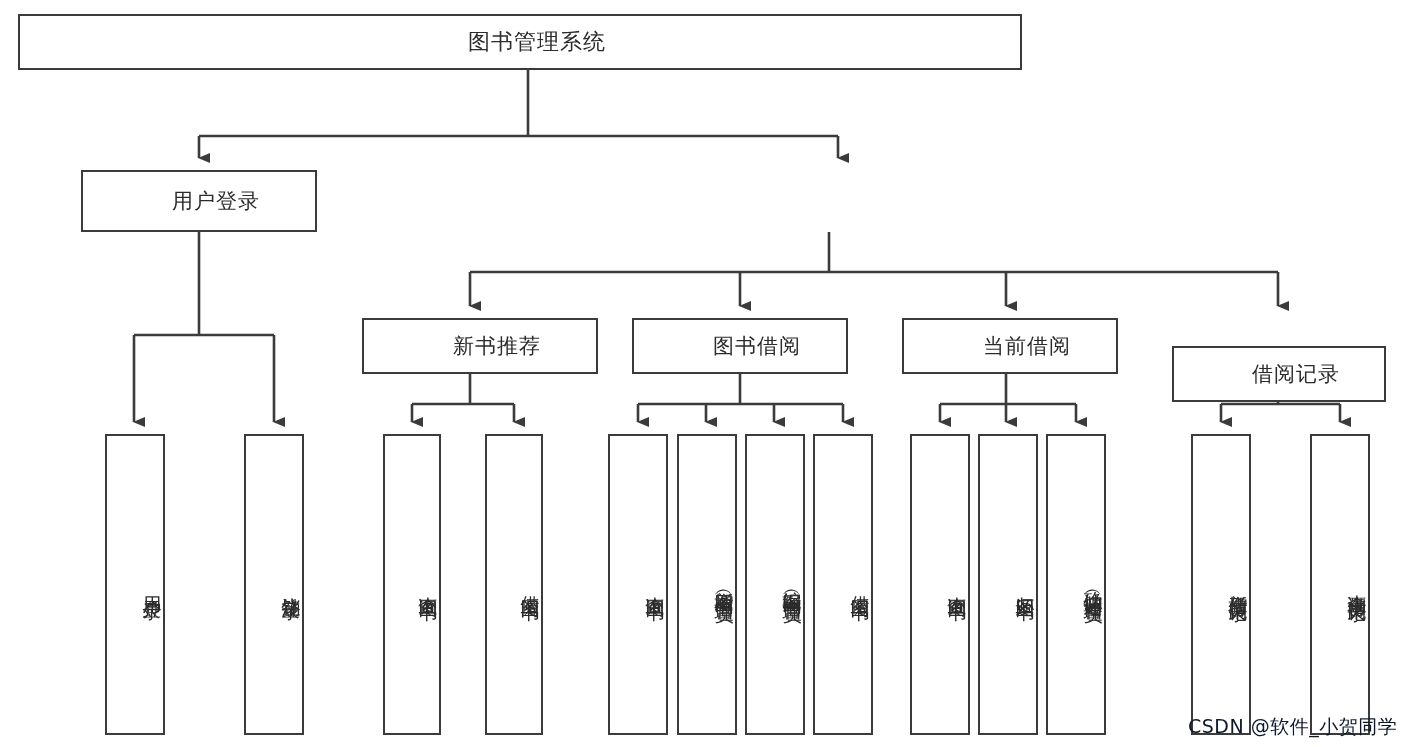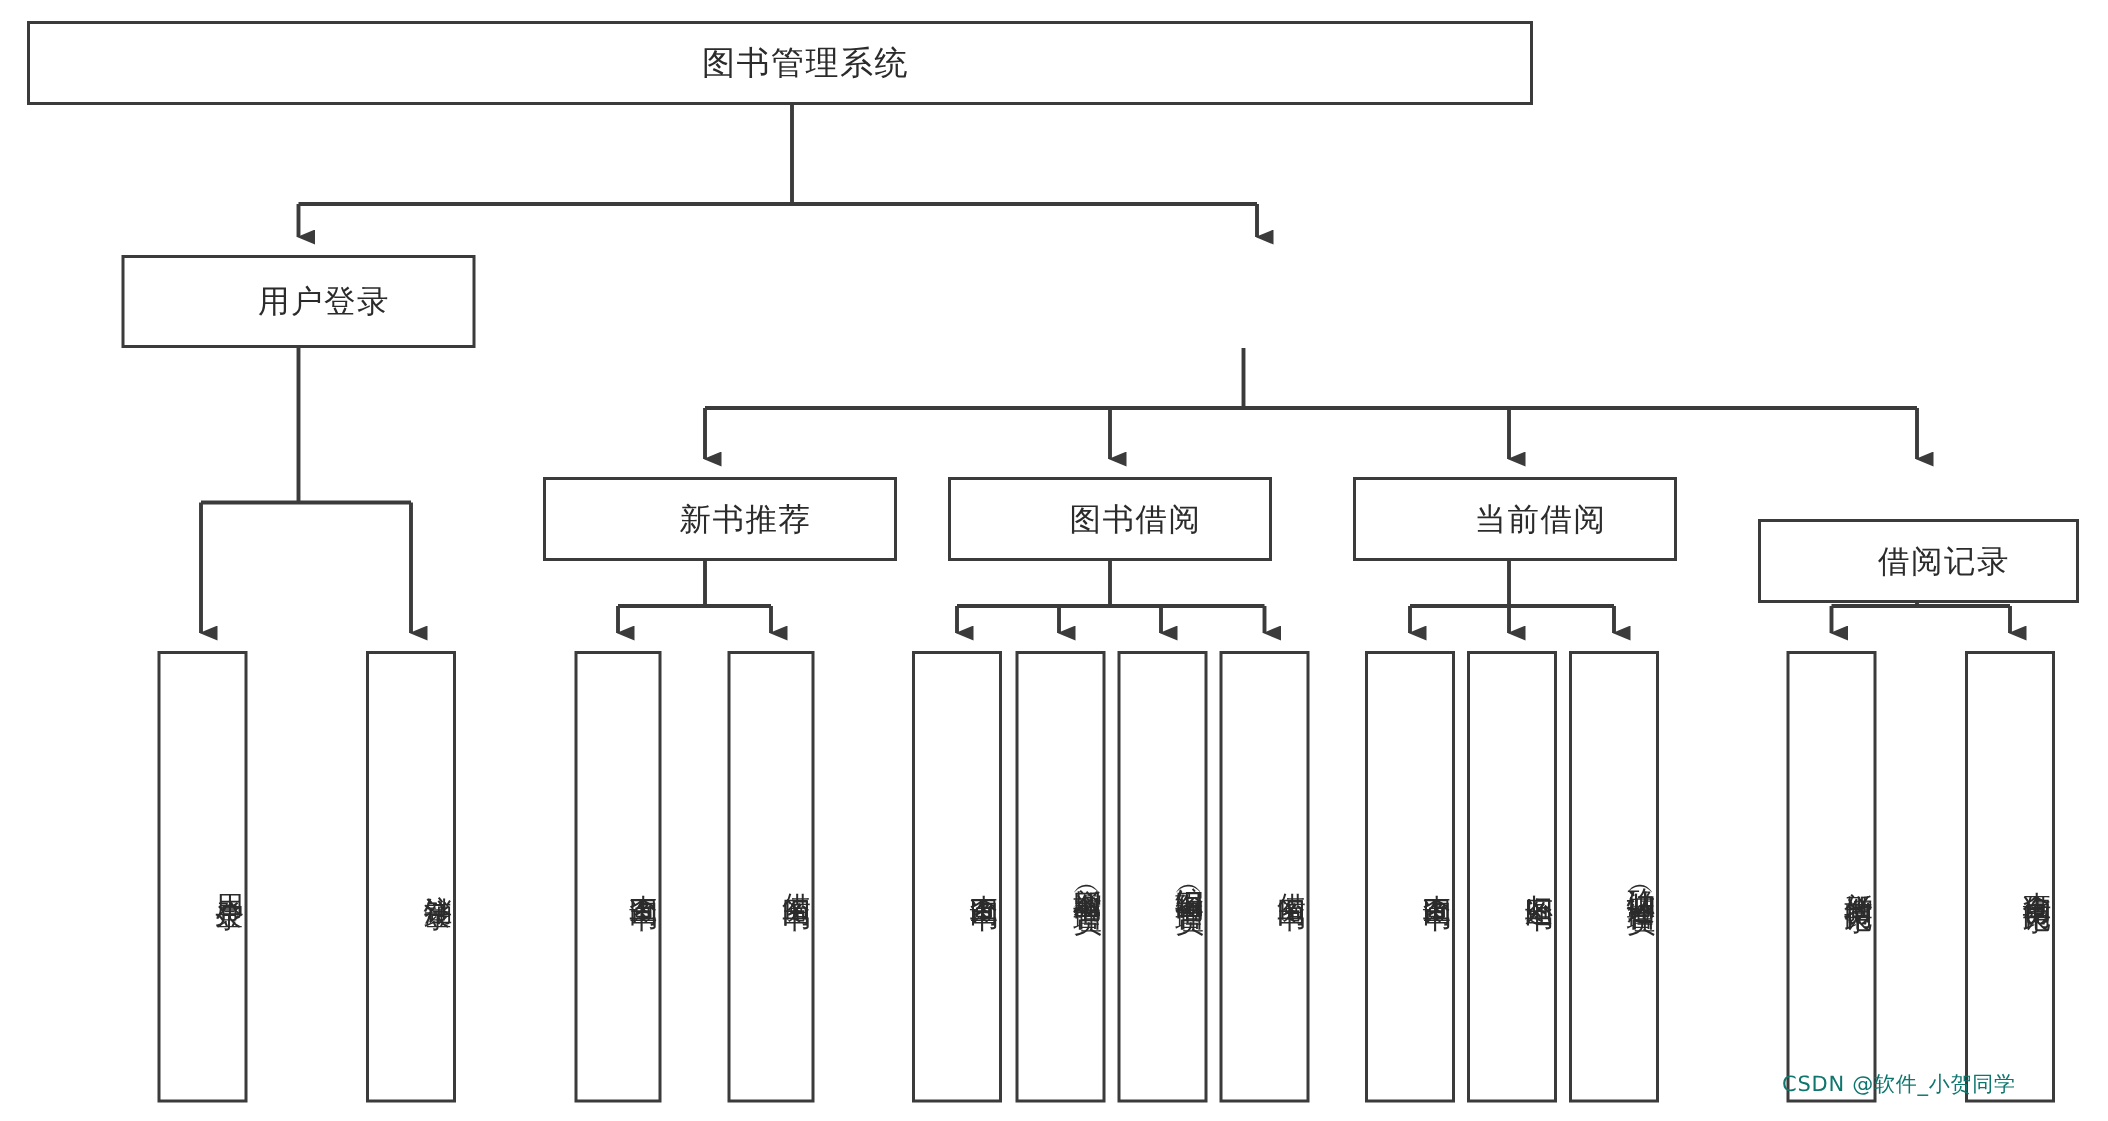--- a/index.html
+++ b/index.html
@@ -41,22 +41,22 @@
   .node.vert .vlabel{
     writing-mode:vertical-rl;
     text-orientation:upright;
     display:block;
     max-height:100%;
   }
   svg.lines{position:absolute;left:0;top:0;width:1405px;height:747px;pointer-events:none;}
   .watermark{
     position:absolute;
     left:1188px;top:714px;
-    font-size:14px;
-    color:#0f766e;
+    font-size:19px;
+    color:#0f172a;
     white-space:nowrap;
     letter-spacing:0.5px;
   }
 </style>
 </head>
 <body>
 
 <div id="canvas">
 
   <svg class="lines" viewBox="0 0 1405 747">

